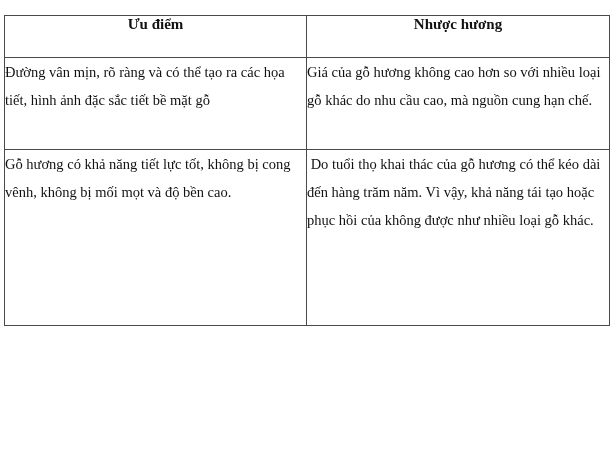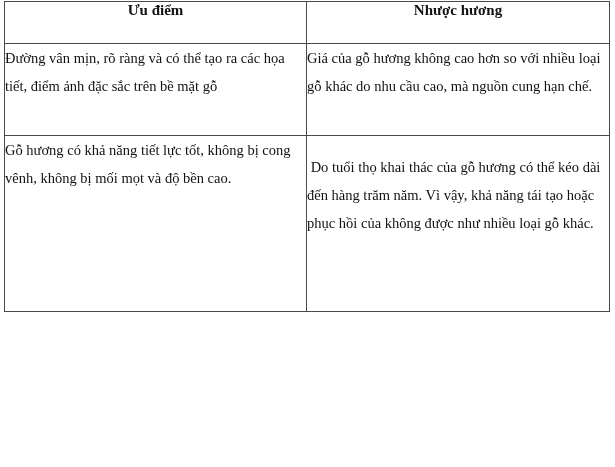--- a/index.html
+++ b/index.html
@@ -11,21 +11,21 @@
       width: 615px;
       height: 467px;
       position: relative;
       overflow: hidden;
       font-family: "Liberation Serif", "DejaVu Serif", serif;
       color: #111111;
     }
     table.cmp {
       position: absolute;
       left: 4px;
-      top: 1px;
+      top: 15px;
       width: 605px;
       border-collapse: collapse;
       table-layout: fixed;
     }
     table.cmp td, table.cmp th {
       border: 1.5px solid #4a4a4a;
       vertical-align: top;
       padding: 0;
     }
     col.c1 { width: 302px; }
@@ -59,28 +59,28 @@
     <col class="c1">
     <col class="c2">
   </colgroup>
   <tbody>
       <tr>
     <th class="hdr">Ưu điểm</th>
     <th class="hdr">Nhược hương</th>
   </tr>
   <tr class="r1">
     <td class="cell">
-          <p>Đường vân mịn, rõ ràng và có thể tạo ra các họa tiết, điểm ảnh đặc sắc trên bề mặt gỗ</p>
+          <p>Đường vân mịn, rõ ràng và có thể tạo ra các họa tiết, hình ảnh đặc sắc tiết bề mặt gỗ</p>
         </td>
     <td class="cell">
           <p>Giá của gỗ hương không cao hơn so với nhiều loại gỗ khác do nhu cầu cao, mà nguồn cung hạn chế.</p>
         </td>
   </tr>
   <tr class="r2">
     <td class="cell">
           <p>Gỗ hương có khả năng tiết lực tốt, không bị cong vênh, không bị mối mọt  và độ bền cao.</p>
         </td>
     <td class="cell">
-          <p style="white-space: pre-wrap; margin-top: 17px;"> Do tuổi thọ khai thác của gỗ hương có thể kéo dài đến hàng trăm năm. Vì vậy, khả năng tái tạo hoặc phục hồi của không được như nhiều loại gỗ khác.</p>
+          <p style="white-space: pre-wrap;"> Do tuổi thọ khai thác của gỗ hương có thể kéo dài đến hàng trăm năm. Vì vậy, khả năng tái tạo hoặc phục hồi của không được như nhiều loại gỗ khác.</p>
         </td>
   </tr>
 </tbody>
   </table>
 
 </body></html>

